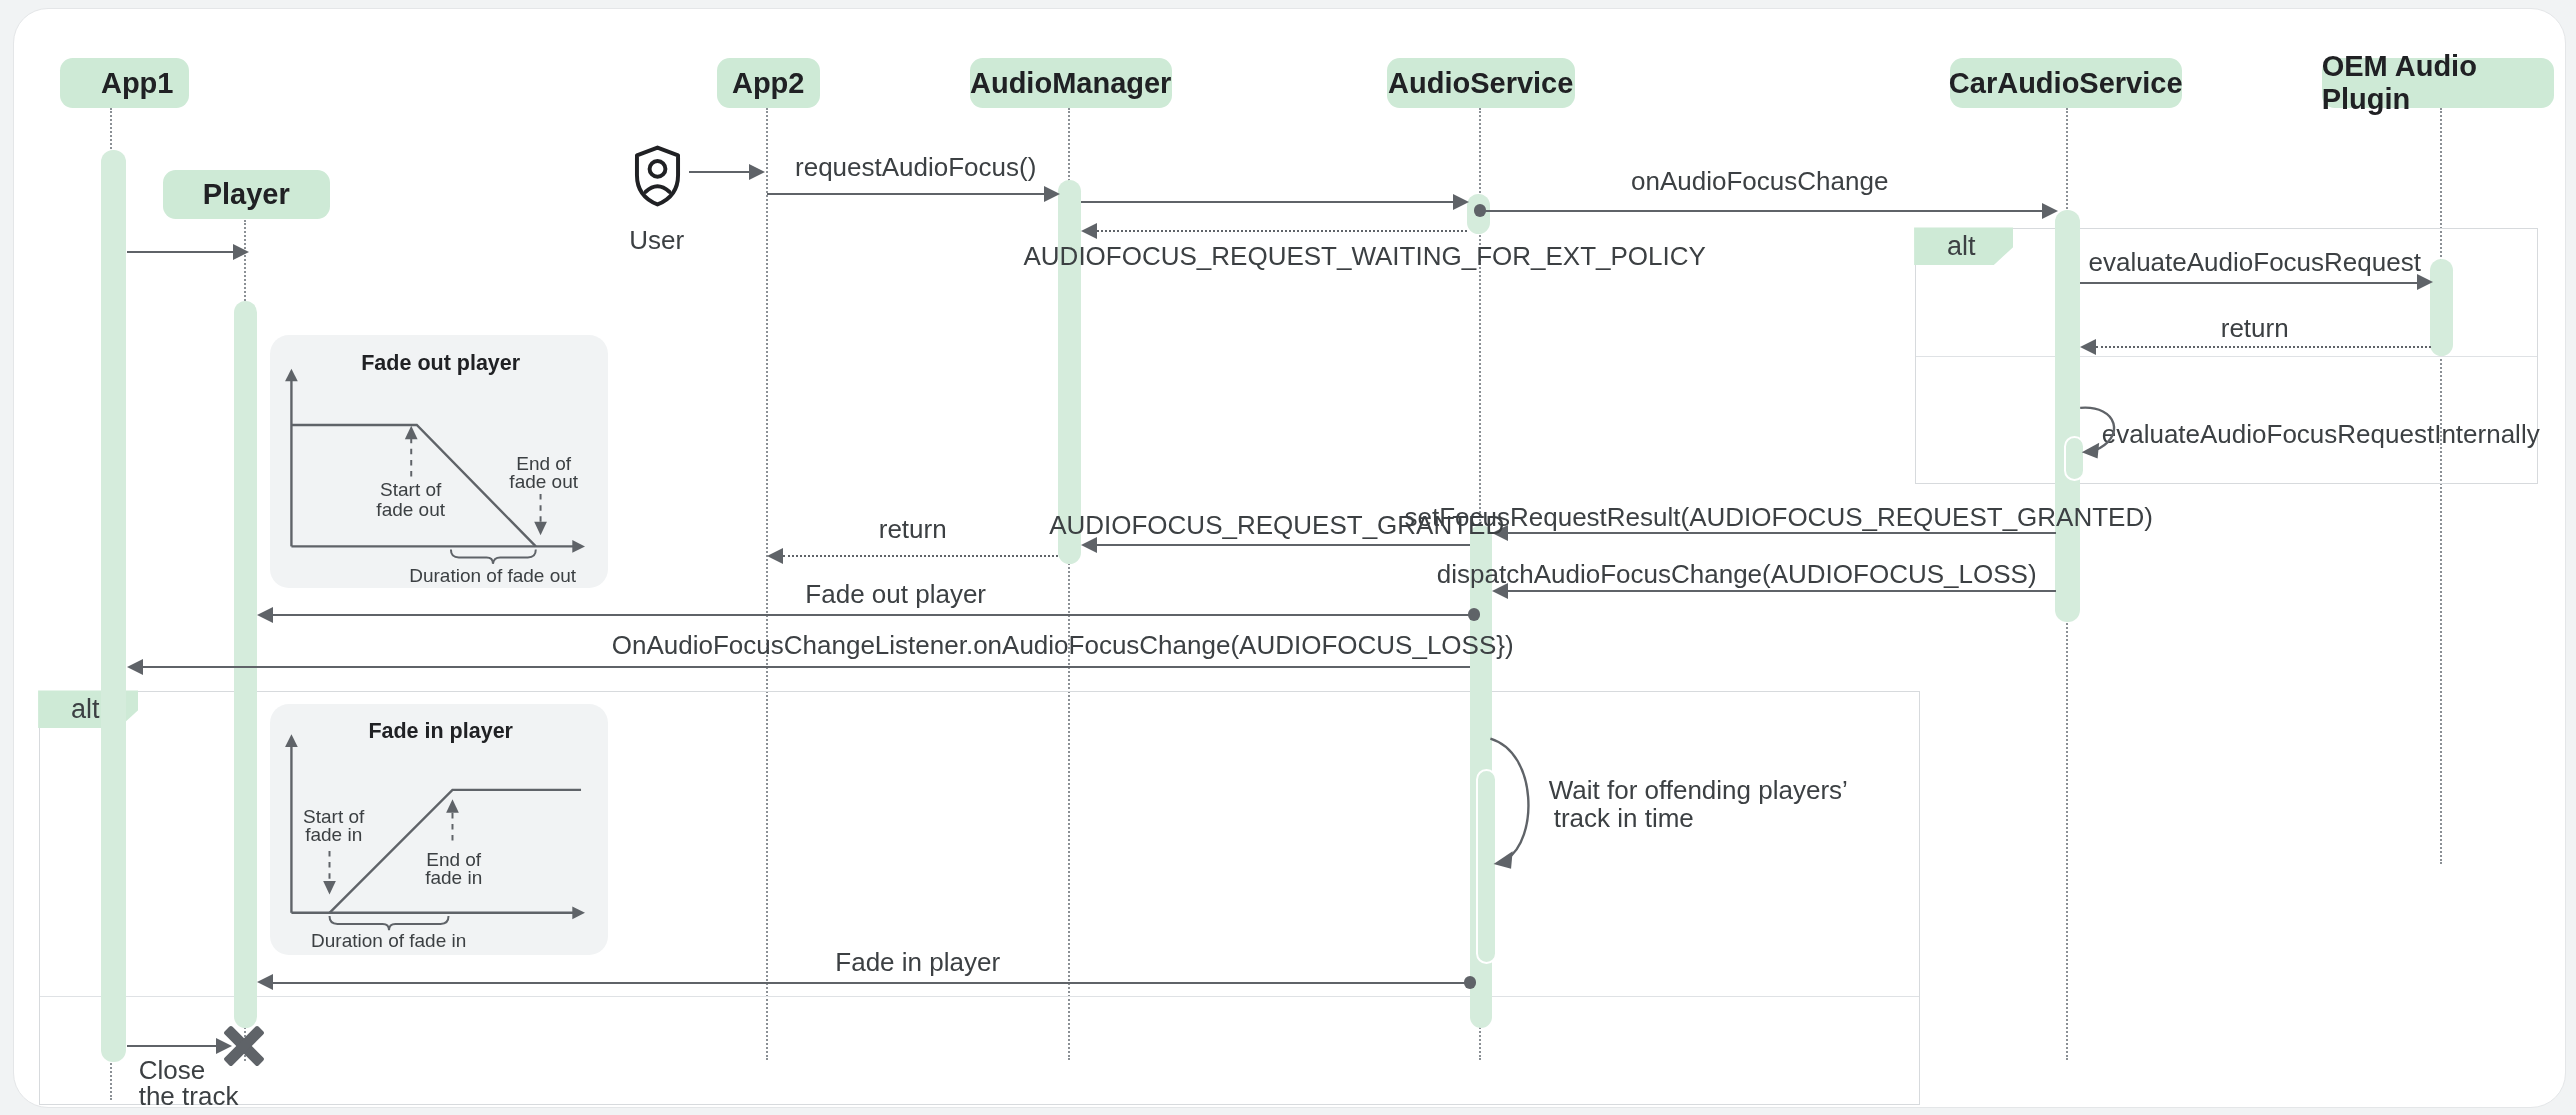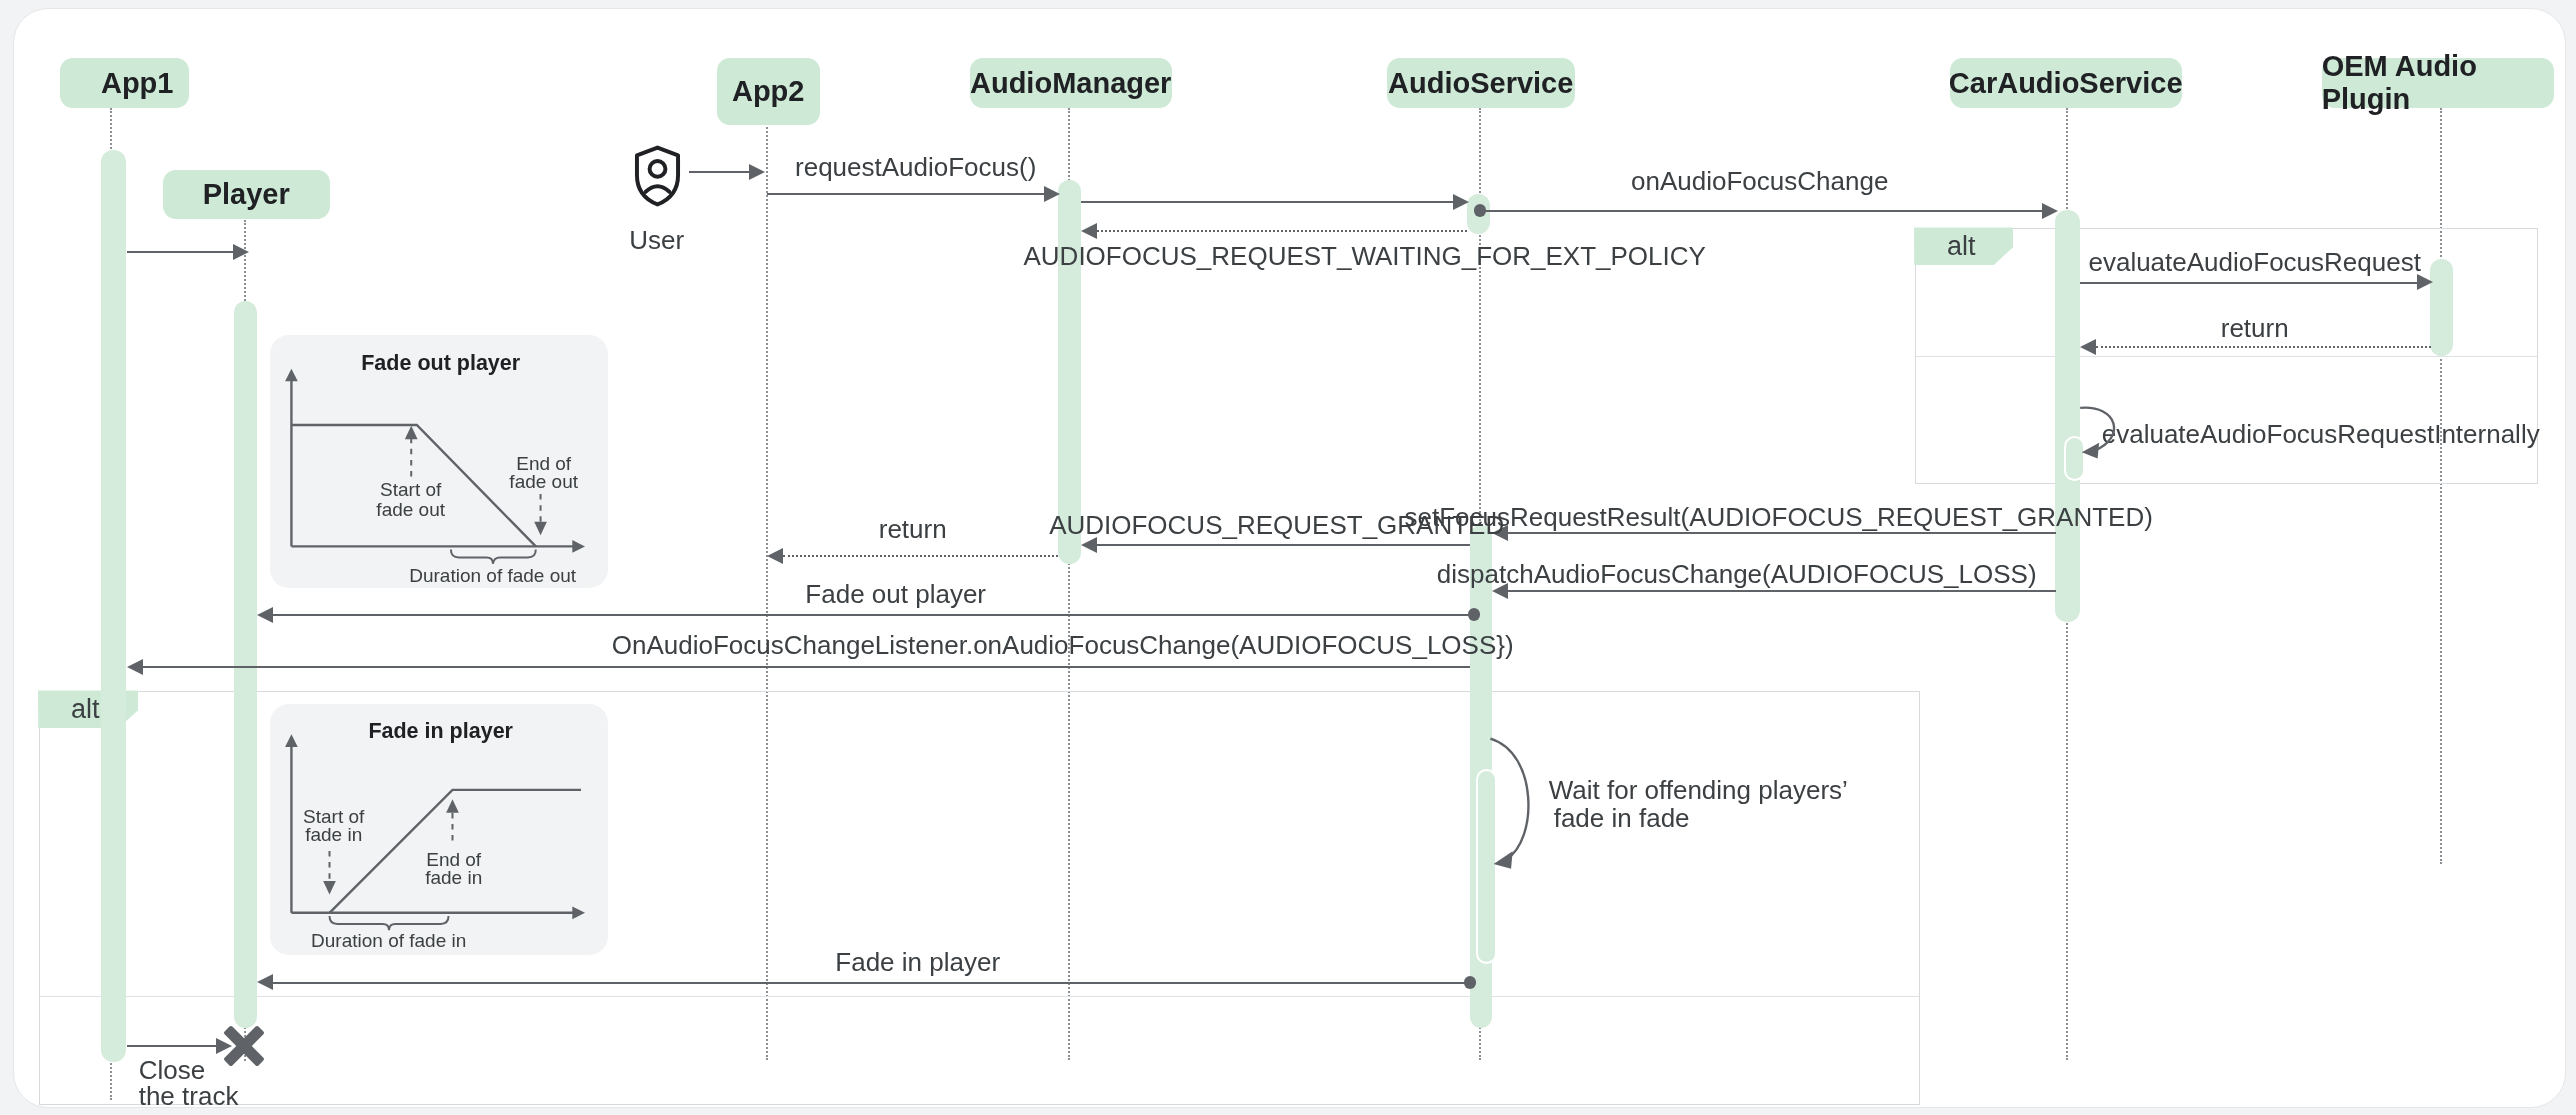--- a/index.html
+++ b/index.html
@@ -59,21 +59,21 @@
   <div class="act" style="left:1044px;top:171px;width:23px;height:384px;"></div>
   <div class="act" style="left:1453px;top:185px;width:23px;height:40px;"></div>
   <div class="act" style="left:1456px;top:516px;width:22px;height:503px;"></div>
   <div class="act ov" style="left:1462px;top:760px;width:17.5px;height:191px;"></div>
   <div class="act" style="left:2041px;top:201px;width:25px;height:412px;"></div>
   <div class="act ov" style="left:2050px;top:427px;width:17.5px;height:41px;"></div>
   <div class="act" style="left:2416px;top:250px;width:23px;height:97px;"></div>
 
   <div class="pbox" style="left:46px;top:49px;width:103px;height:50px;padding-left:26px;">App1</div>
   <div class="pbox" style="left:149px;top:161px;width:167px;height:49px;">Player</div>
-  <div class="pbox" style="left:703px;top:49px;width:103px;height:67px;">App2</div>
+  <div class="pbox" style="left:703px;top:49px;width:103px;height:50px;">App2</div>
   <div class="pbox" style="left:956px;top:49px;width:202px;height:50px;">AudioManager</div>
   <div class="pbox" style="left:1373px;top:49px;width:188px;height:50px;">AudioService</div>
   <div class="pbox" style="left:1936px;top:49px;width:232px;height:50px;">CarAudioService</div>
   <div class="pbox" style="left:2308px;top:49px;width:232px;height:50px;">OEM Audio Plugin</div>
 
   <svg style="position:absolute;left:619px;top:135px;" width="49" height="64" viewBox="0 0 62 80">
     <path d="M31,4 L57,14 V39 C57,59 46,70 31,76 C16,70 5,59 5,39 V14 Z" fill="none" stroke="#202124" stroke-width="5" stroke-linejoin="round"></path>
     <circle cx="31" cy="31" r="10" fill="none" stroke="#202124" stroke-width="5"></circle>
     <path d="M16,60 Q31,46 46,60" fill="none" stroke="#202124" stroke-width="5" stroke-linecap="round"></path>
   </svg>
@@ -137,21 +137,21 @@
 
   <div class="mlabel" style="left:1049px;top:621px;">OnAudioFocusChangeListener.onAudioFocusChange(AUDIOFOCUS_LOSS})</div>
   <div class="ah l" style="left:113px;top:650px;"></div>
   <div class="ml" style="left:129px;top:657px;width:1327px;"></div>
 
   <svg style="position:absolute;left:1473px;top:720px;" width="64" height="143" viewBox="0 0 80 180">
     <path d="M4,12 C64,30 64,140 24,164" fill="none" stroke="#5f6368" stroke-width="3"></path>
     <polygon points="8,170 32,154 30,176" fill="#5f6368"></polygon>
   </svg>
   <div class="mlabel la" style="left:1535px;top:766px;">Wait for offending players’</div>
-  <div class="mlabel la" style="left:1540px;top:794px;">fade in fade</div>
+  <div class="mlabel la" style="left:1540px;top:794px;">track in time</div>
 
   <div class="mlabel" style="left:904px;top:938px;">Fade in player</div>
   <div class="ah l" style="left:243px;top:965px;"></div>
   <div class="ml" style="left:259px;top:973px;width:1193px;"></div>
   <div class="dotc" style="left:1450px;top:967px;"></div>
 
   <div class="ml" style="left:113px;top:1036px;width:89px;"></div>
   <div class="ah r" style="left:202px;top:1029px;"></div>
   <div class="xmark" style="left:208px;top:1015px;">
     <div class="b b1"></div>

